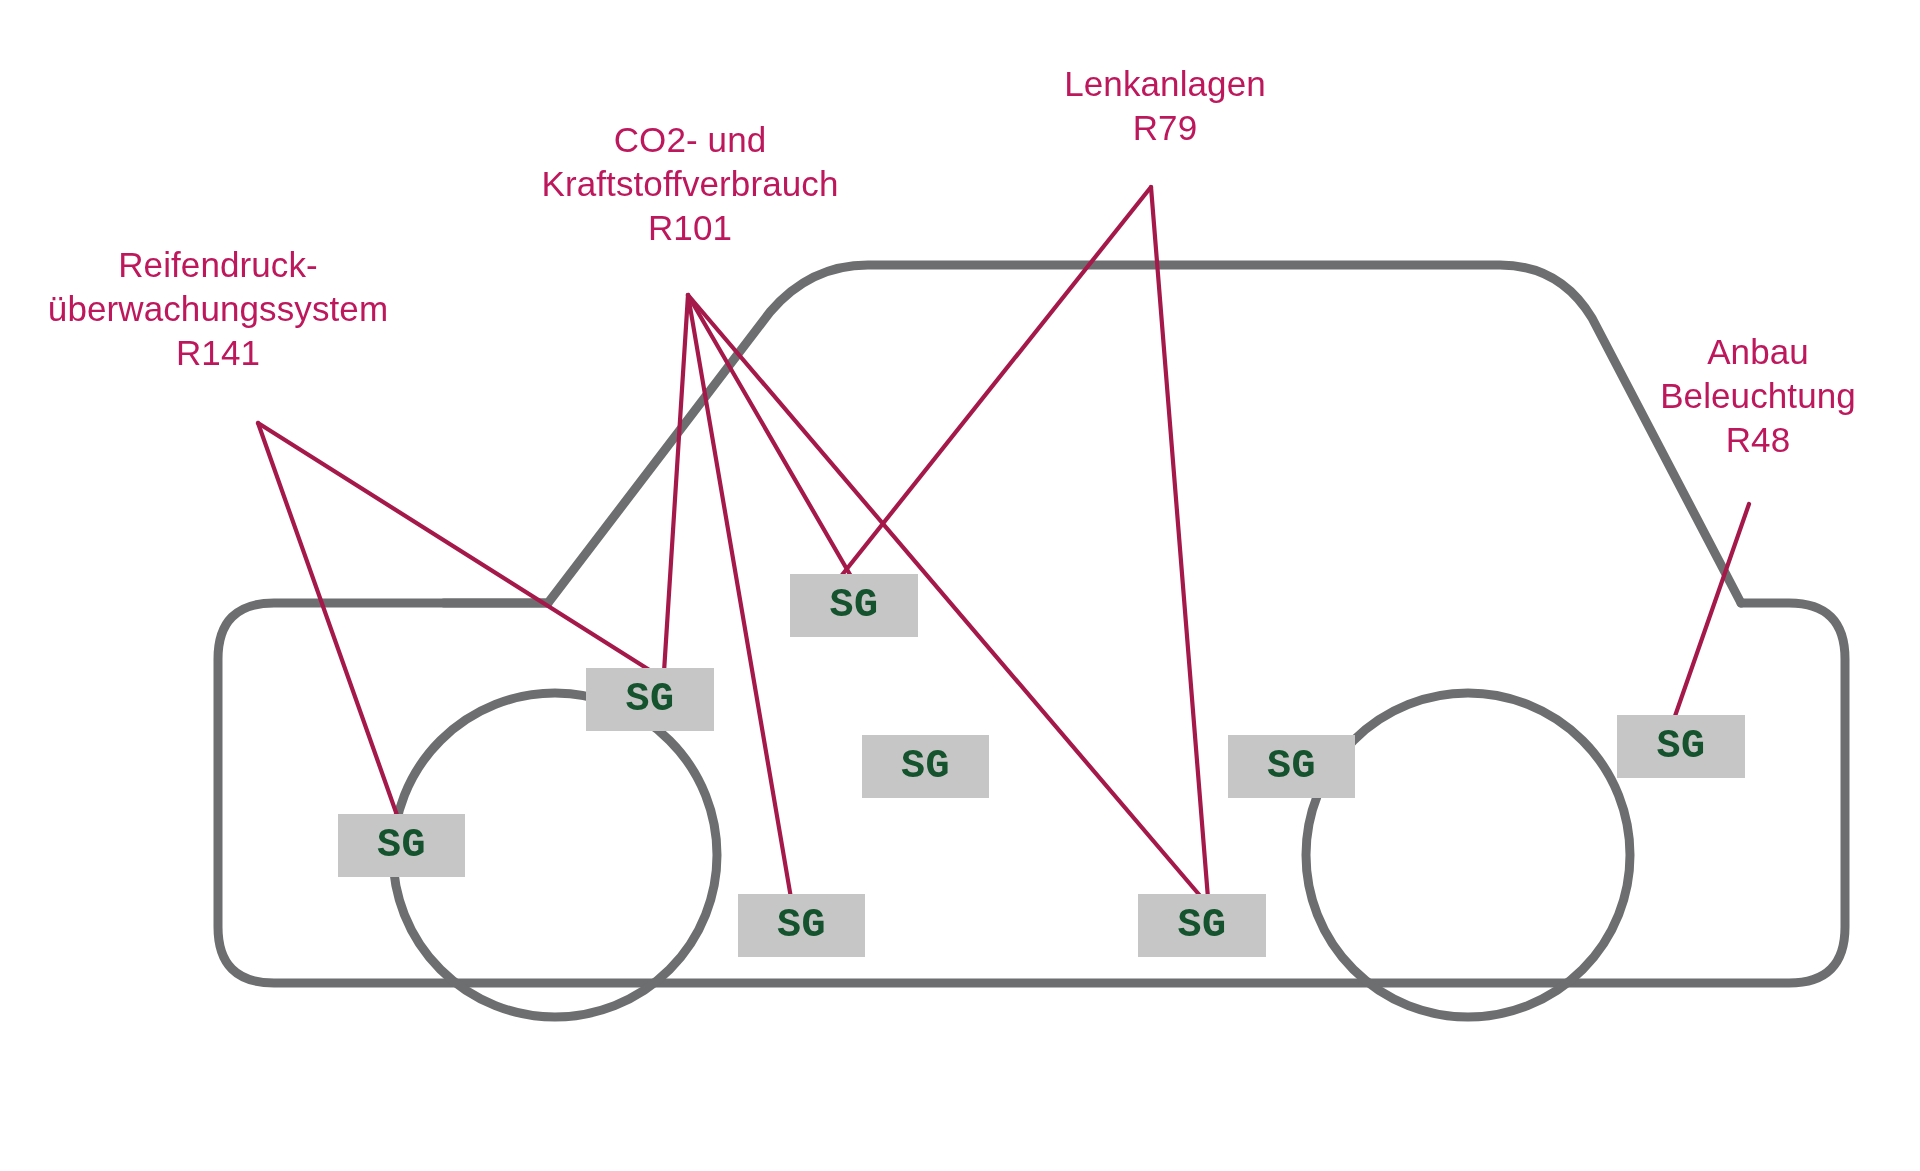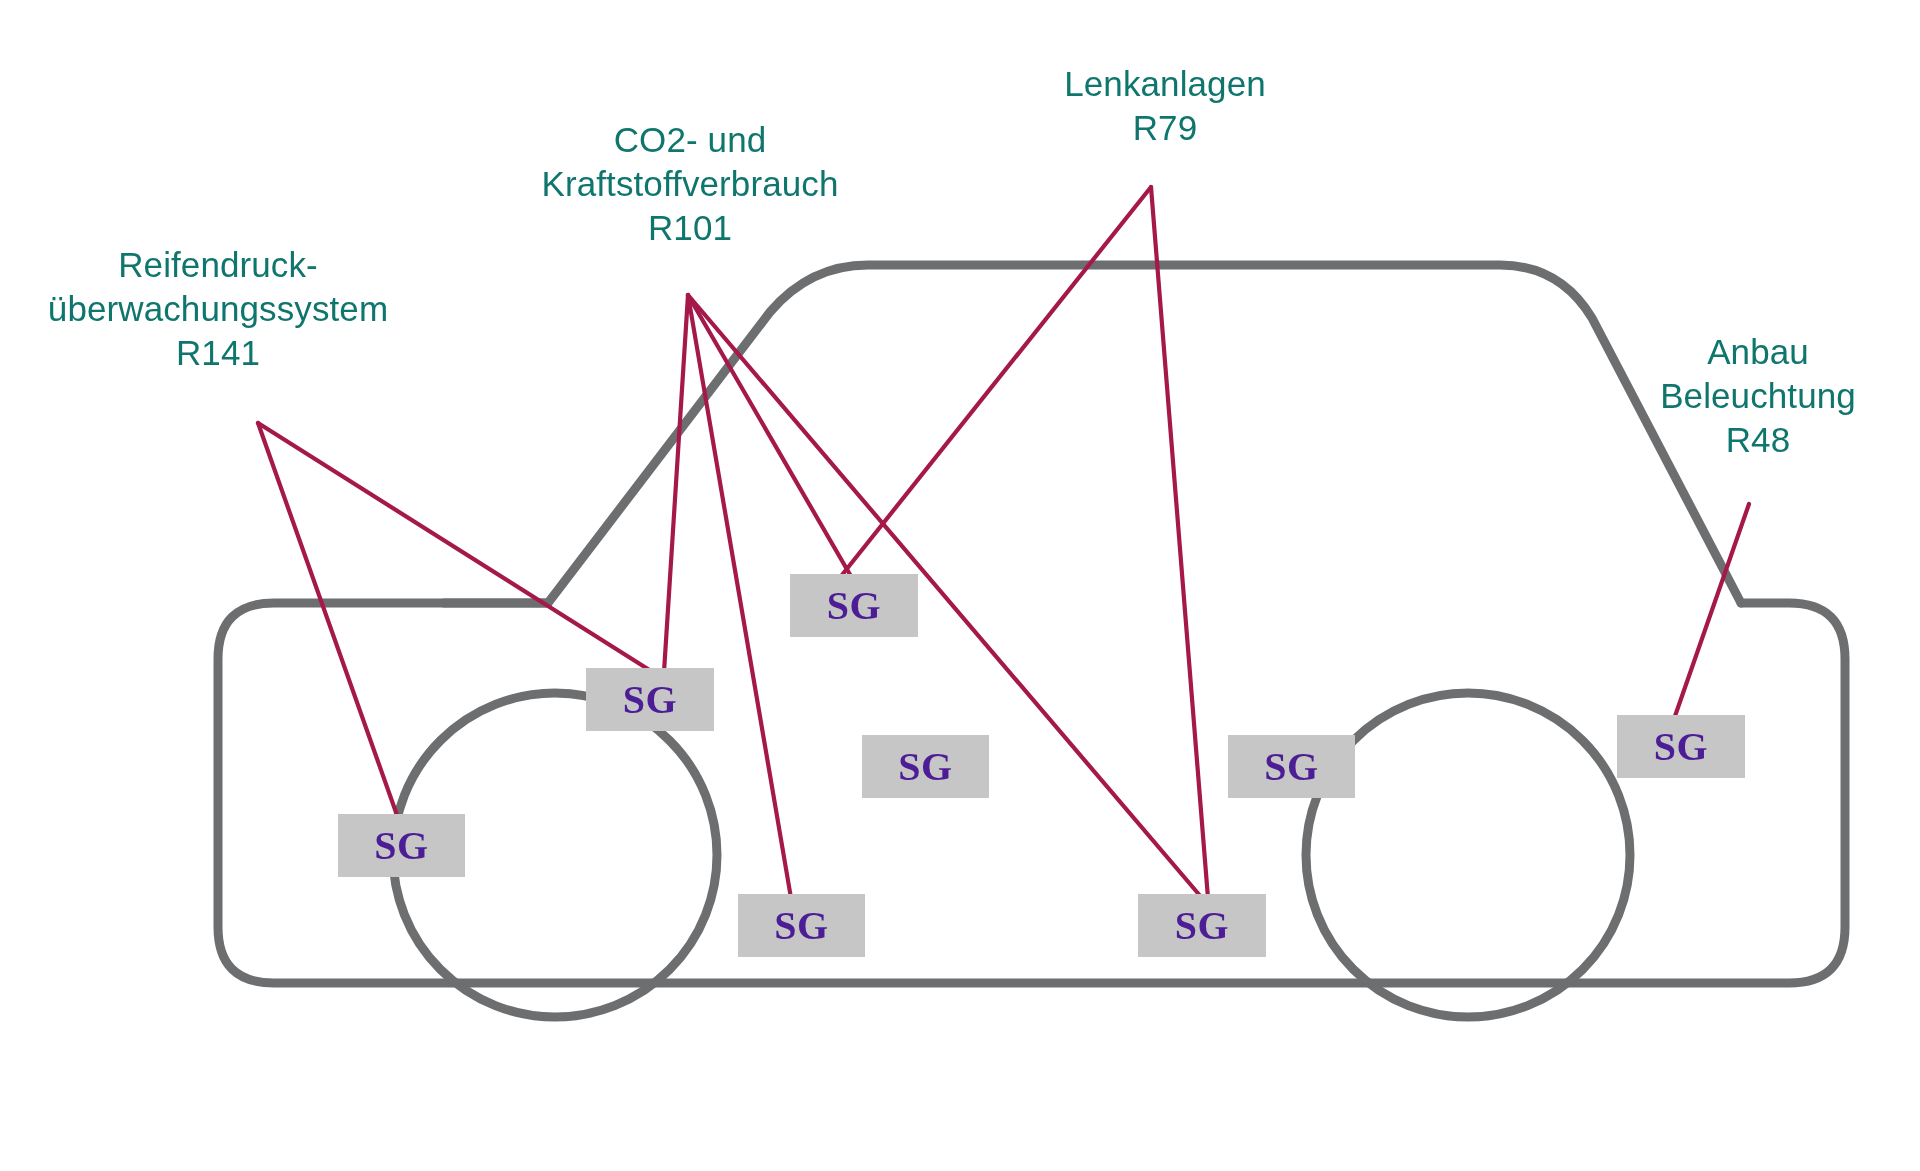--- a/index.html
+++ b/index.html
@@ -38,34 +38,34 @@
   .connector-line {
     fill: none;
     stroke: #a5194a;
     stroke-width: 4.2;
     stroke-linecap: round;
     stroke-linejoin: miter;
   }
   .ecu-box {
     position: absolute;
     background: #c6c6c6;
-    color: #4c1d95;
-    font-family: Liberation Serif, serif;
+    color: #14532d;
+    font-family: Liberation Mono, monospace;
     font-weight: bold;
     font-size: 40px;
     letter-spacing: 0.5px;
     display: flex;
     align-items: center;
     justify-content: center;
     line-height: 1;
     box-sizing: border-box;
   }
   .callout-label {
     position: absolute;
-    color: #0f766e;
+    color: #be185d;
     font-family: "Liberation Sans", sans-serif;
     font-size: 35px;
     font-weight: 400;
     line-height: 1.26;
     text-align: center;
     white-space: pre-line;
     letter-spacing: 0.1px;
   }
 </style>
 </head>

